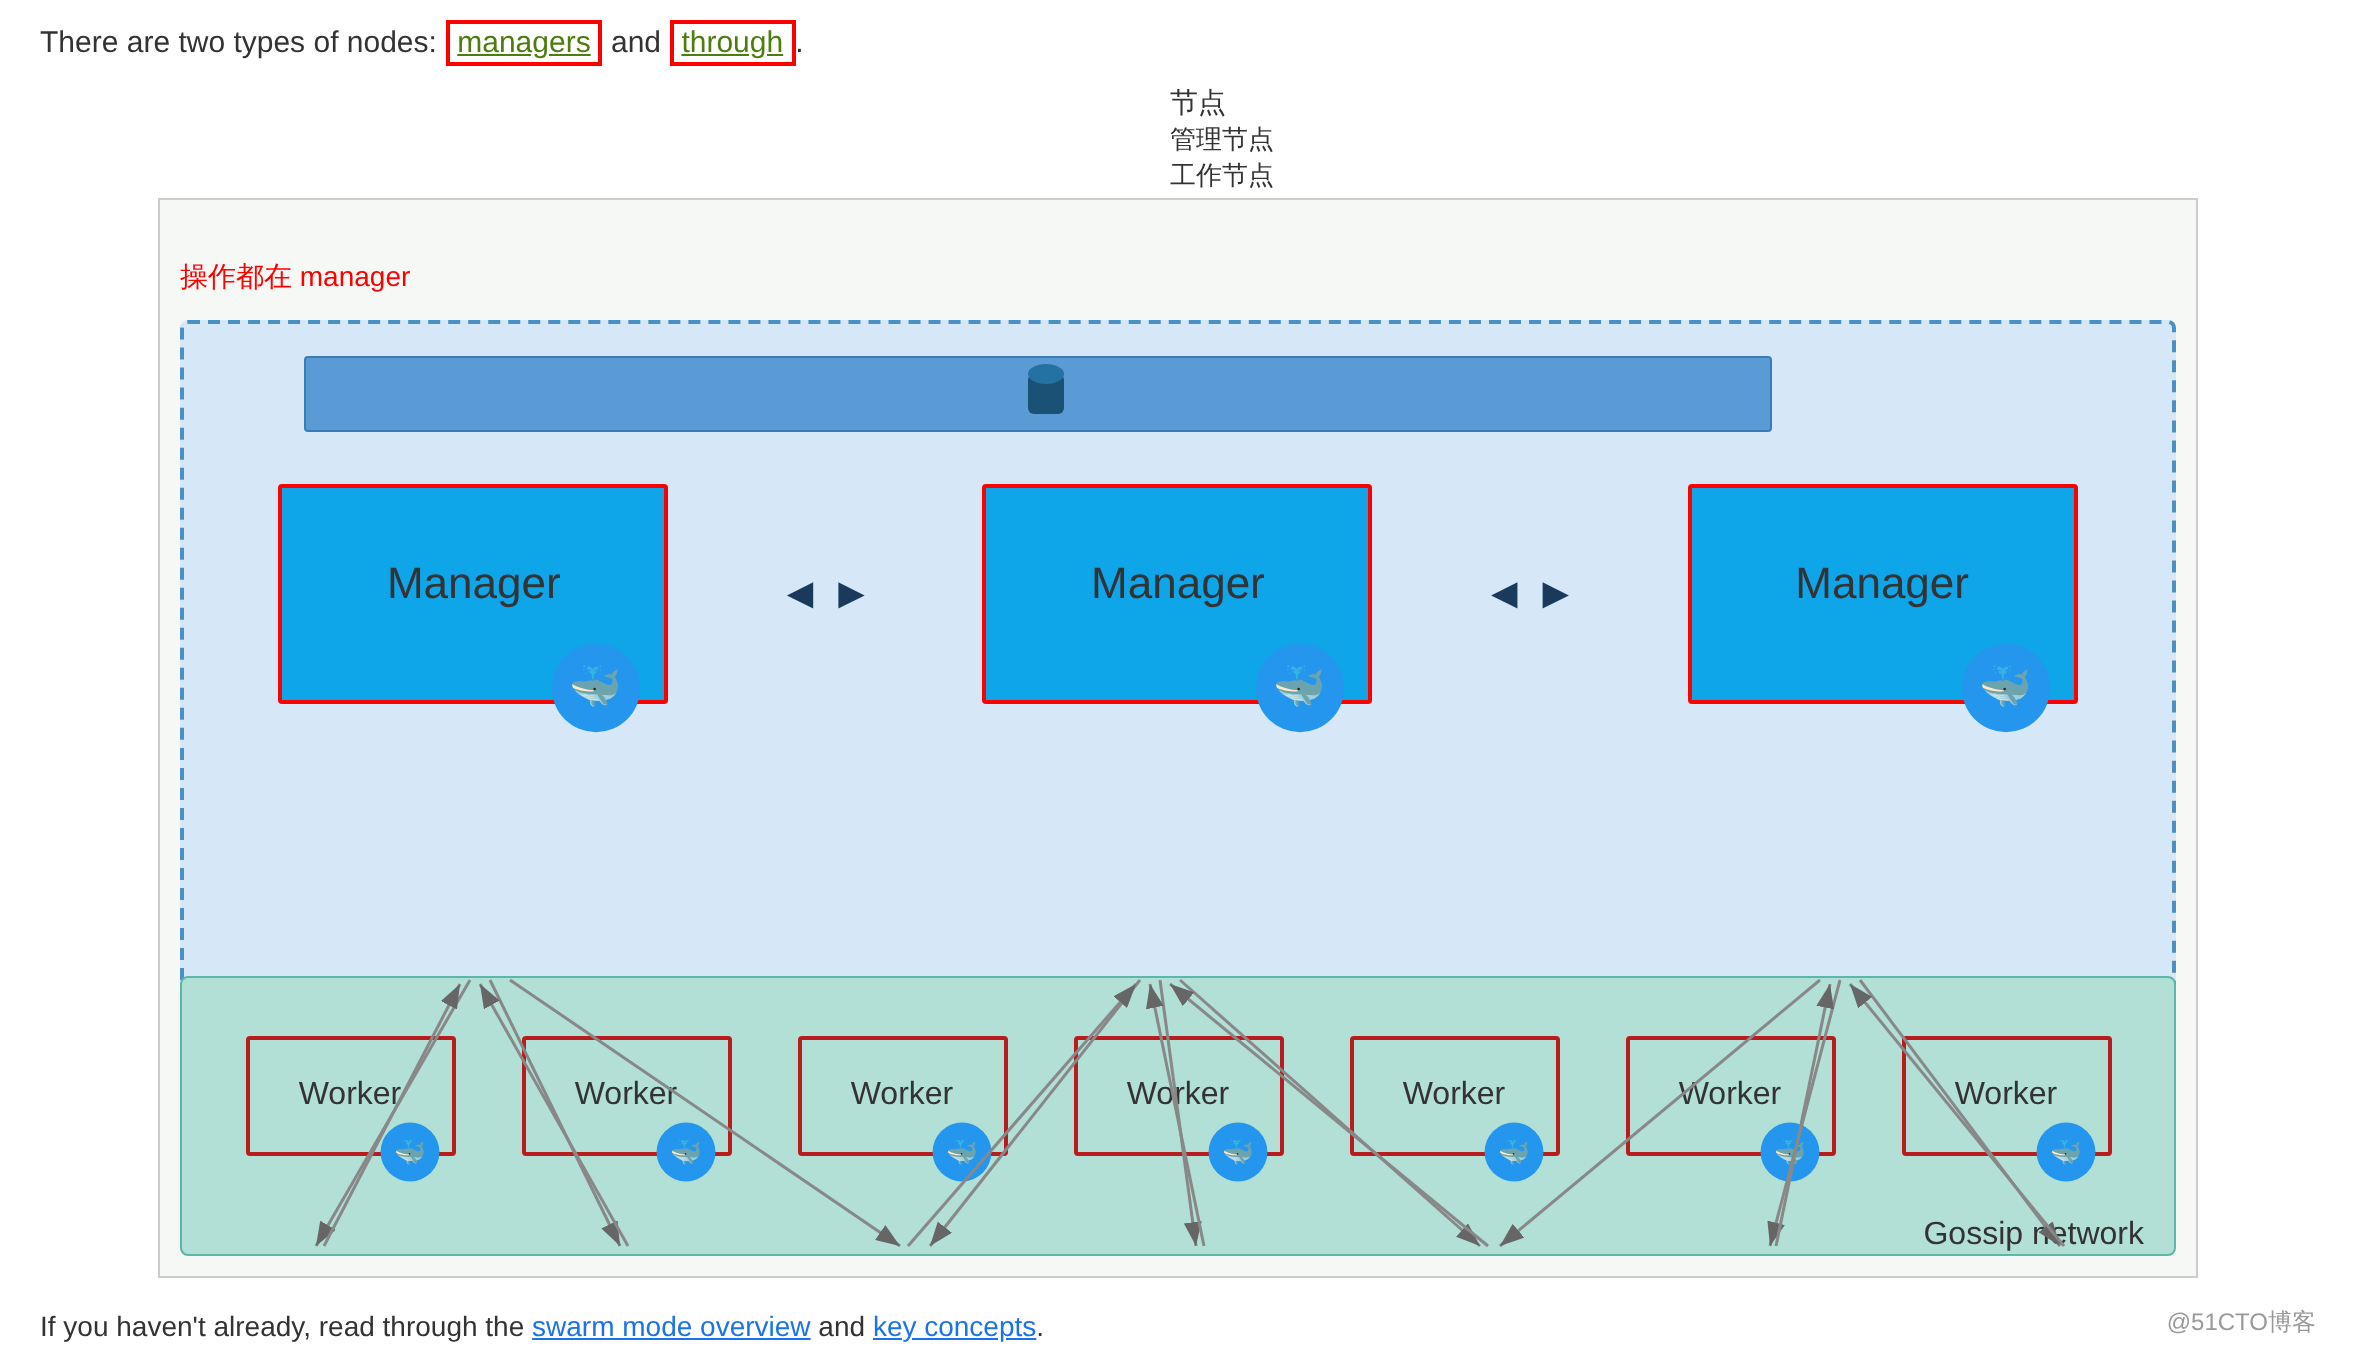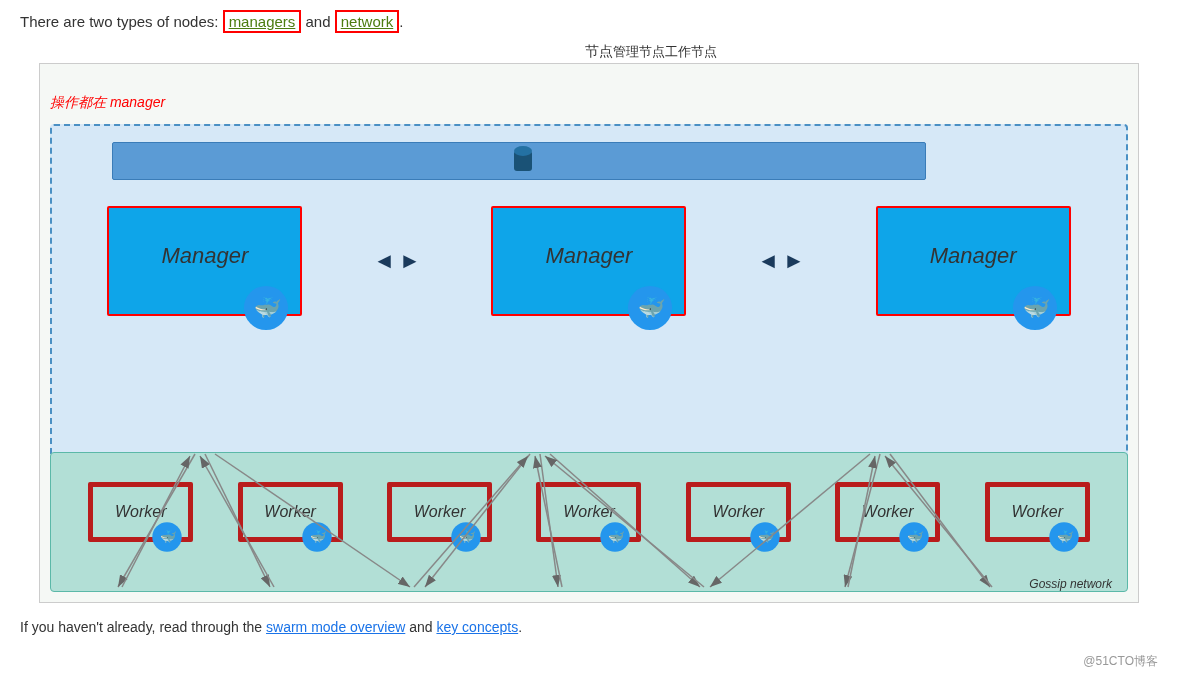--- a/index.html
+++ b/index.html
@@ -39,27 +39,26 @@
     .annotation-raft {
       color: red;
       font-size: 14px;
       margin-left: auto;
       margin-right: 60px;
     }
 
     
     .diagram-wrapper {
       position: relative;
-      width: 1100px;
+      width: 1020px;
       margin: 0 auto;
       background: #f5f8f5;
       border: 1px solid #ccc;
       padding: 10px 10px 10px 10px;
       min-height: 540px;
-      font-style: italic;
     }
 
     .manager-operations-label {
       position: absolute;
       top: 30px;
       left: 10px;
       color: red;
       font-size: 14px;
     }
 
@@ -181,21 +180,21 @@
       background: #b2dfd6;
       border: 1px solid #5bb8a8;
       border-radius: 4px;
       display: flex;
       align-items: center;
       justify-content: space-around;
       padding: 10px 15px 30px 15px;
     }
 
     .worker-node {
-      border: 5px solid #b91c1c;
+      border: 2px solid #b91c1c;
       background: #b2dfd6;
       width: 105px;
       height: 60px;
       display: flex;
       align-items: center;
       justify-content: center;
       position: relative;
       border-radius: 2px;
     }
     .worker-label {
@@ -208,21 +207,21 @@
       bottom: -16px;
       right: 5px;
       width: 32px;
       height: 32px;
     }
 
     .gossip-label {
       position: absolute;
       bottom: 0;
       right: 15px;
-      font-size: 12px;
+      font-size: 16px;
       color: #333;
     }
 
     
     .arrows-svg {
       position: absolute;
       top: 0;
       left: 0;
       width: 100%;
       height: 100%;
@@ -245,25 +244,25 @@
       bottom: 10px;
       right: 20px;
       font-size: 12px;
       color: #999;
     }
   </style>
 </head>
 <body>
 
 <p class="intro-text">
-  <span>There are two types of nodes: </span><span class="managers-box"><a>managers</a></span><span> and </span><span class="workers-box"><a>network</a></span><span>.</span>
+  <span>There are two types of nodes: </span><span class="managers-box"><a>managers</a></span><span> and </span><span class="workers-box"><a>through</a></span><span>.</span>
 </p>
 
 <div style="display:flex; margin-bottom:2px; margin-left:5px; align-items:flex-start;">
-  <div style="display:flex; flex-direction:row; margin-right:auto; margin-left: 560px;">
+  <div style="display:flex; flex-direction:column; margin-right:auto; margin-left: 560px;">
     <span class="annotation-cn" style="font-size:14px; color:#333;">节点</span>
     <span class="annotation-cn" style="font-size:13px; color:#333;">管理节点</span>
     <span class="annotation-cn" style="font-size:13px; color:#333;">工作节点</span>
   </div>
 </div>
 
 <div class="diagram-wrapper">
 
   <span class="manager-operations-label">操作都在 manager</span>
 

